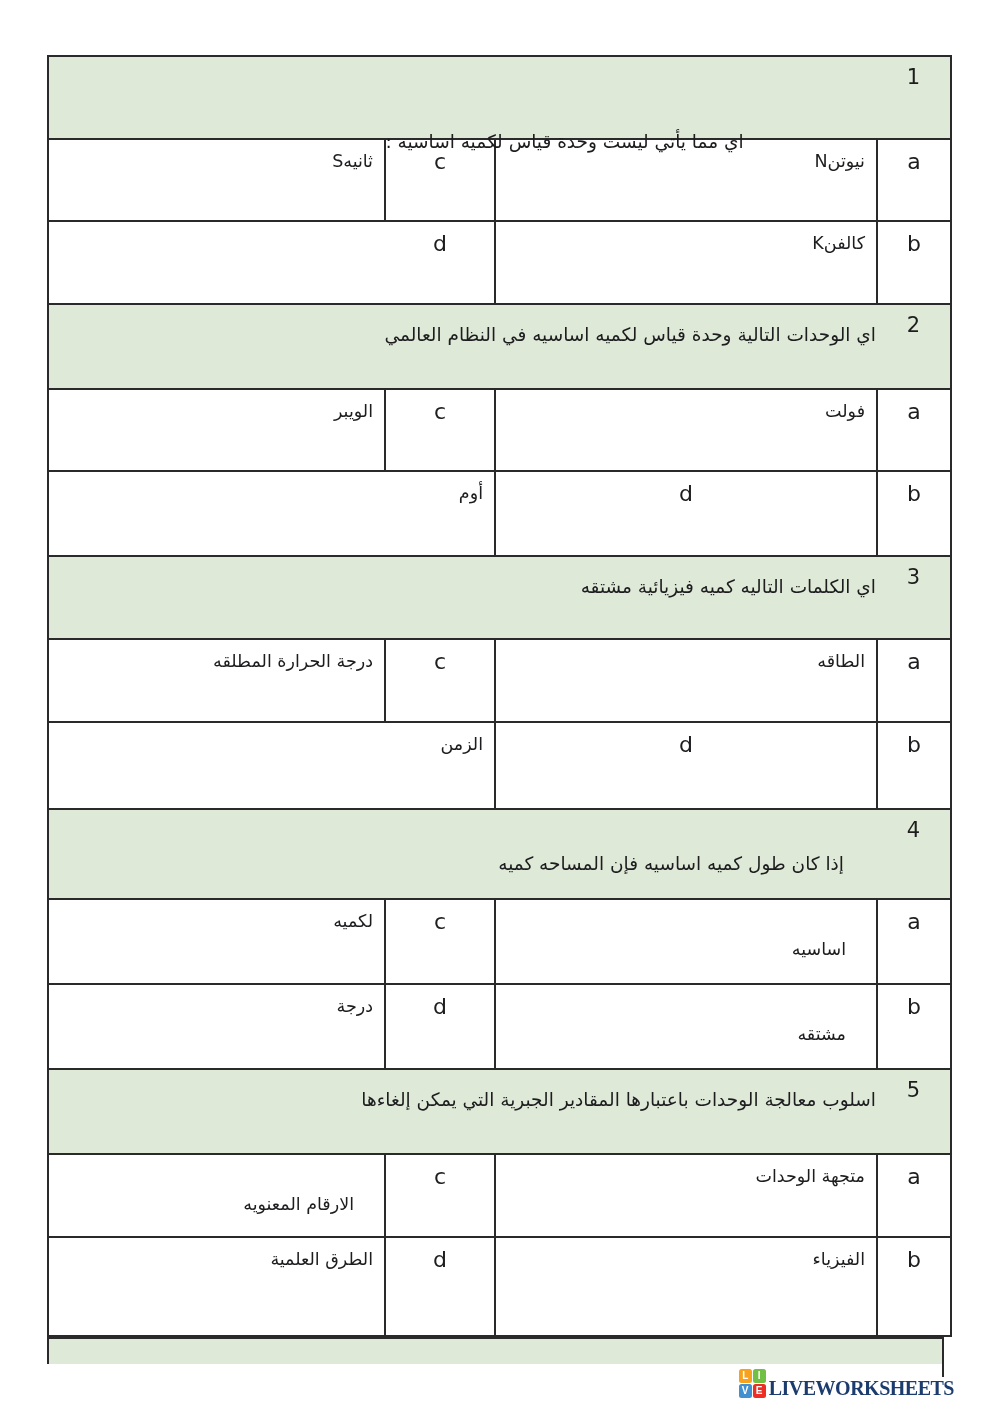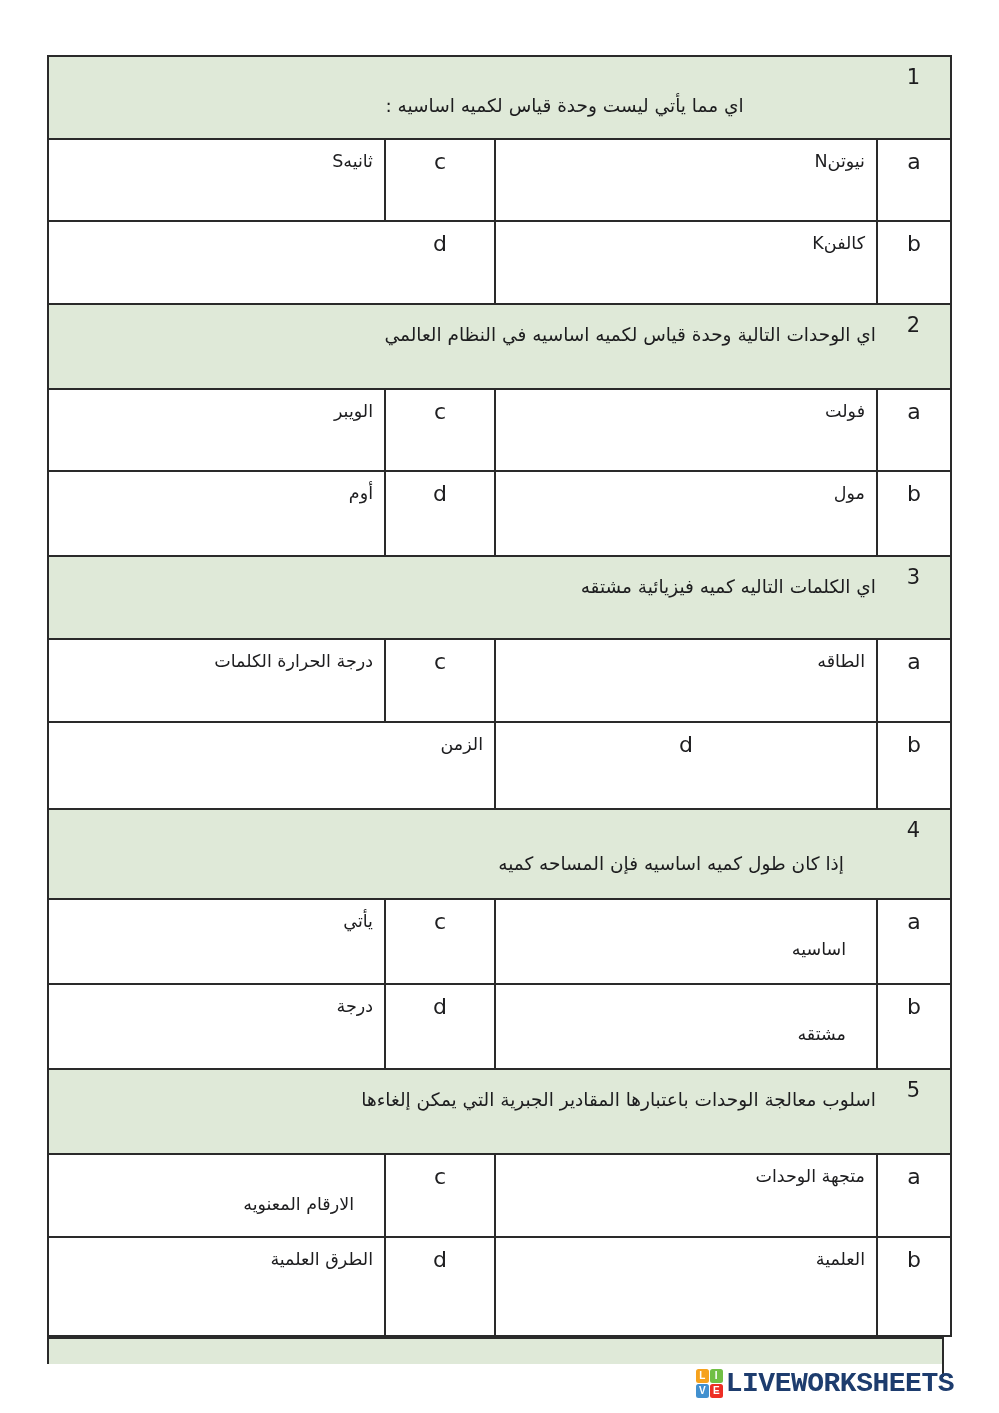--- a/index.html
+++ b/index.html
@@ -26,21 +26,21 @@
   .q-header { position: relative; }
   .q-num {
     position: absolute;
     top: 9px;
     inset-inline-start: 30px;
     font-size: 21px;
     line-height: 1.1;
   }
   .q-text { font-size: 18.5px; line-height: 1.45; }
   .qt-inline { padding: 17px 74px 0 20px; text-align: start; }
-  .qt-center { padding: 36px 0 0 130px; text-align: center; }
+  .qt-center { padding: 36px 0 0 130px; text-align: center; margin-top: 36px; }
   .qt-second { padding: 41px 106px 0 36px; text-align: start; }
 
   
   .row { display: grid; grid-template-columns: 72px 382px 110px 337px; }
   .cell { min-height: 100%; }
   .cell + .cell { border-inline-start: 2px solid #2a2a2a; }
   .cell-letter {
     text-align: center;
     padding-top: 9px;
     font-size: 22px;
@@ -90,25 +90,26 @@
   .logo-sq {
     border-radius: 2.5px;
     color: #ffffff;
     font-size: 10px;
     font-weight: bold;
     text-align: center;
     line-height: 14px;
     font-family: "Liberation Sans", sans-serif;
   }
   .brand-text {
-    font-family: Liberation Mono, monospace;
+    font-family: Liberation Serif, serif;
     font-weight: bold;
-    font-size: 28px;
+    font-size: 20px;
     letter-spacing: -0.5px;
     line-height: 1;
+    margin-top: 8px;
   }
 </style>
 </head>
 <body>
 
 <div class="page">
   <div class="worksheet">
 
     <div class="trow q-header h85" style="background: rgb(223, 233, 216);">
       <span class="q-num">1</span>
@@ -131,71 +132,70 @@
       <div class="q-text qt-inline">اي الوحدات التالية  وحدة قياس لكميه اساسيه في النظام العالمي</div>
     </div>
     <div class="trow row h82">
       <div class="cell cell-letter">a</div>
       <div class="cell cell-answer">فولت</div>
       <div class="cell cell-letter">c</div>
       <div class="cell cell-answer">الويبر</div>
     </div>
     <div class="trow row h85">
       <div class="cell cell-letter">b</div>
-      <div class="cell cell-answer">مول</div>
       <div class="cell cell-letter">d</div>
       <div class="cell cell-answer">أوم</div>
     </div>
 
     <div class="trow q-header h83" style="background: rgb(223, 233, 216);">
       <span class="q-num">3</span>
       <div class="q-text qt-inline">اي الكلمات التاليه كميه فيزيائية مشتقه</div>
     </div>
     <div class="trow row h83">
       <div class="cell cell-letter">a</div>
       <div class="cell cell-answer">الطاقه</div>
       <div class="cell cell-letter">c</div>
-      <div class="cell cell-answer">درجة الحرارة الكلمات</div>
+      <div class="cell cell-answer">درجة الحرارة المطلقه</div>
     </div>
     <div class="trow row h87">
       <div class="cell cell-letter">b</div>
       <div class="cell cell-letter">d</div>
       <div class="cell cell-answer">الزمن</div>
     </div>
 
     <div class="trow q-header h90" style="background: rgb(223, 233, 216);">
       <span class="q-num">4</span>
       <div class="q-text qt-second">إذا كان طول كميه اساسيه فإن المساحه كميه</div>
     </div>
     <div class="trow row h85">
       <div class="cell cell-letter">a</div>
       <div class="cell cell-answer low">اساسيه</div>
       <div class="cell cell-letter">c</div>
-      <div class="cell cell-answer">يأتي</div>
+      <div class="cell cell-answer">لكميه</div>
     </div>
     <div class="trow row h85">
       <div class="cell cell-letter">b</div>
       <div class="cell cell-answer low">مشتقه</div>
       <div class="cell cell-letter">d</div>
       <div class="cell cell-answer">درجة</div>
     </div>
 
     <div class="trow q-header h85" style="background: rgb(223, 233, 216);">
       <span class="q-num">5</span>
       <div class="q-text qt-inline">اسلوب معالجة الوحدات باعتبارها المقادير الجبرية التي يمكن إلغاءها</div>
     </div>
     <div class="trow row h83">
       <div class="cell cell-letter">a</div>
       <div class="cell cell-answer">متجهة الوحدات</div>
       <div class="cell cell-letter">c</div>
       <div class="cell cell-answer low">الارقام المعنويه</div>
     </div>
     <div class="trow row h99">
       <div class="cell cell-letter">b</div>
-      <div class="cell cell-answer">العلمية</div>
+      <div class="cell cell-answer">الفيزياء</div>
       <div class="cell cell-letter">d</div>
       <div class="cell cell-answer">الطرق العلمية</div>
     </div>
 
     <div class="partial" style="background: rgb(223, 233, 216);"></div>
   </div>
 
   <div class="footer" dir="ltr">
     <div class="logo-grid">
       <span class="logo-sq" style="background: rgb(246, 162, 29);">L</span>

